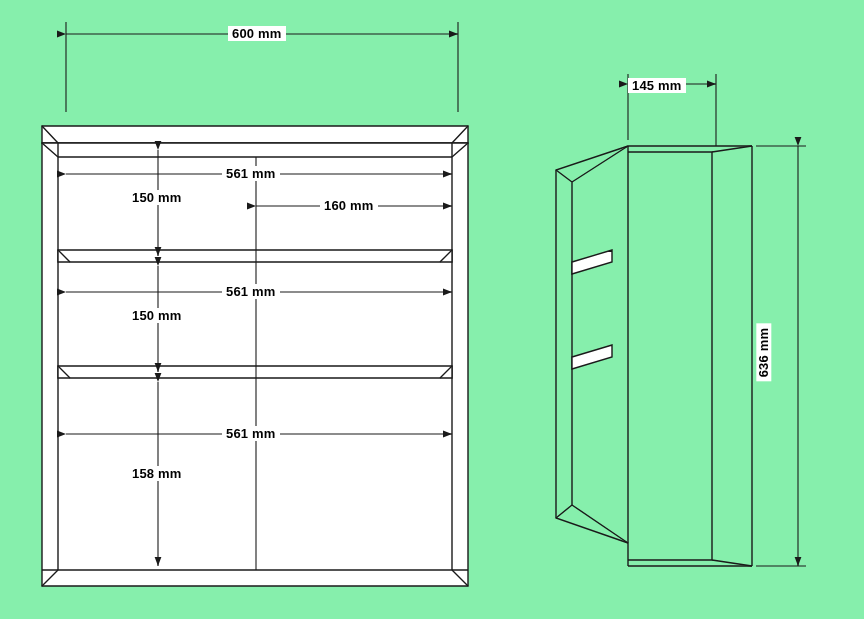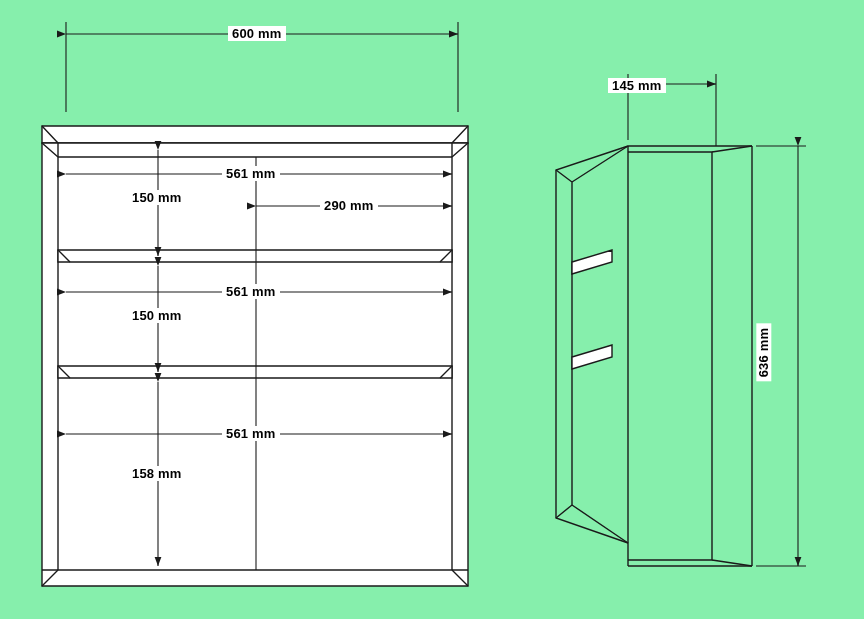--- a/index.html
+++ b/index.html
@@ -122,27 +122,27 @@
       <path d="M628,84 L716,84" marker-start="url(#arrL)" marker-end="url(#arrR)"></path>
 
       <path d="M756,146 L806,146"></path>
       <path d="M756,566 L806,566"></path>
       <path d="M798,146 L798,566" marker-start="url(#arrL)" marker-end="url(#arrR)"></path>
     </g>
   </svg>
 
   <div class="dim-label" style="left:228px; top:26px;">600 mm</div>
 
-  <div class="dim-label" style="left:608px; top:78px;">145 mm</div>
+  <div class="dim-label" style="left:628px; top:78px;">145 mm</div>
 
   <div class="dim-label vert" style="left:735px; top:345px; transform:rotate(-90deg);">636 mm</div>
 
   <div class="dim-label" style="left:222px; top:166px;">561 mm</div>
 
-  <div class="dim-label" style="left:320px; top:198px;">290 mm</div>
+  <div class="dim-label" style="left:320px; top:198px;">160 mm</div>
 
   <div class="dim-label" style="left:128px; top:190px;">150 mm</div>
 
   <div class="dim-label" style="left:222px; top:284px;">561 mm</div>
 
   <div class="dim-label" style="left:128px; top:308px;">150 mm</div>
 
   <div class="dim-label" style="left:222px; top:426px;">561 mm</div>
 
   <div class="dim-label" style="left:128px; top:466px;">158 mm</div>

